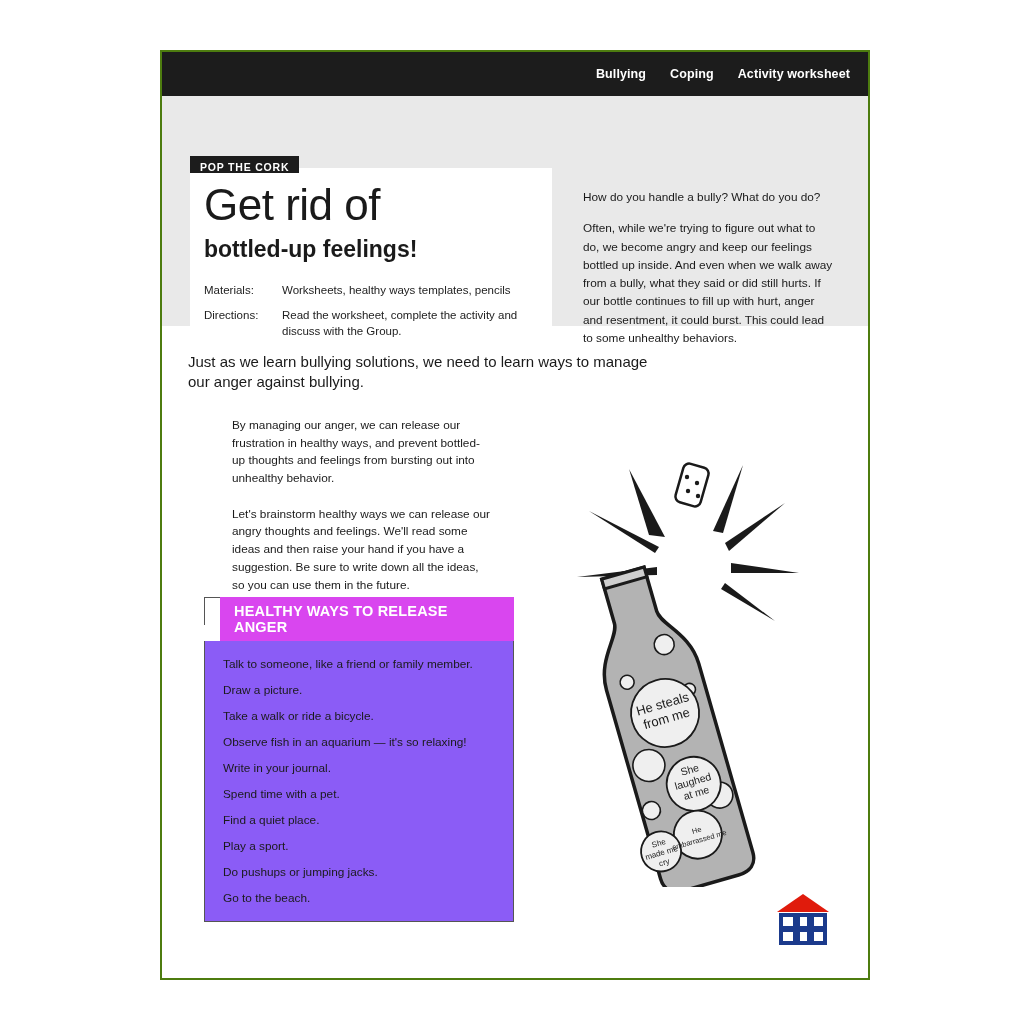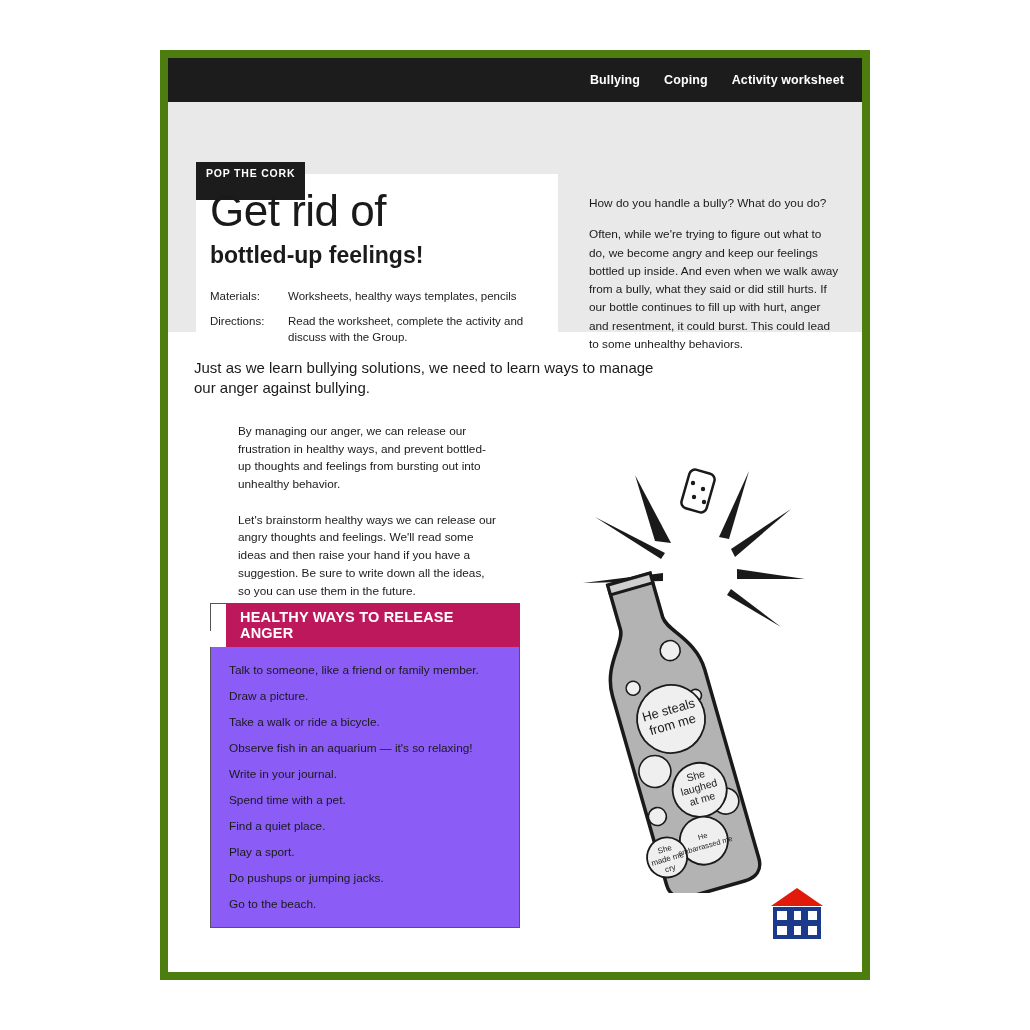--- a/index.html
+++ b/index.html
@@ -18,21 +18,21 @@
     overflow: hidden;
   }
   
   .sheet {
     position: absolute;
     left: 160px;
     top: 50px;
     width: 710px;
     height: 930px;
     background: #ffffff;
-    border: 8px solid #4d7c0f;
+    border: 2px solid #4d7c0f;
     box-sizing: border-box;
   }
   
   .topbar {
     position: absolute;
     left: 0;
     top: 0;
     right: 0;
     height: 44px;
     background: #1c1c1c;
@@ -69,21 +69,21 @@
   }
   .tagchip {
     position: absolute;
     left: 28px;
     top: 60px;
     background: #1c1c1c;
     color: #ffffff;
     font-size: 10.5px;
     font-weight: bold;
     letter-spacing: 0.8px;
-    padding: 5px 10px 21px 10px;
+    padding: 5px 10px 0 10px;
   }
   .title-big {
     position: absolute;
     left: 42px;
     top: 84px;
     font-size: 44px;
     font-weight: normal;
     color: #1a1a1a;
     letter-spacing: -0.5px;
   }
@@ -140,21 +140,21 @@
   .body-col p { margin: 0 0 18px 0; }
   
   .ways-wrap {
     position: absolute;
     left: 42px;
     top: 545px;
     width: 310px;
   }
   .ways-head {
     position: relative;
-    background: #be185d;
+    background: #d946ef;
     color: #ffffff;
     font-size: 14.5px;
     font-weight: bold;
     padding: 6px 10px 6px 14px;
     margin-left: 16px;
     letter-spacing: 0.2px;
   }
   .ways-box {
     border: 1px solid #555555;
     border-top: none;

